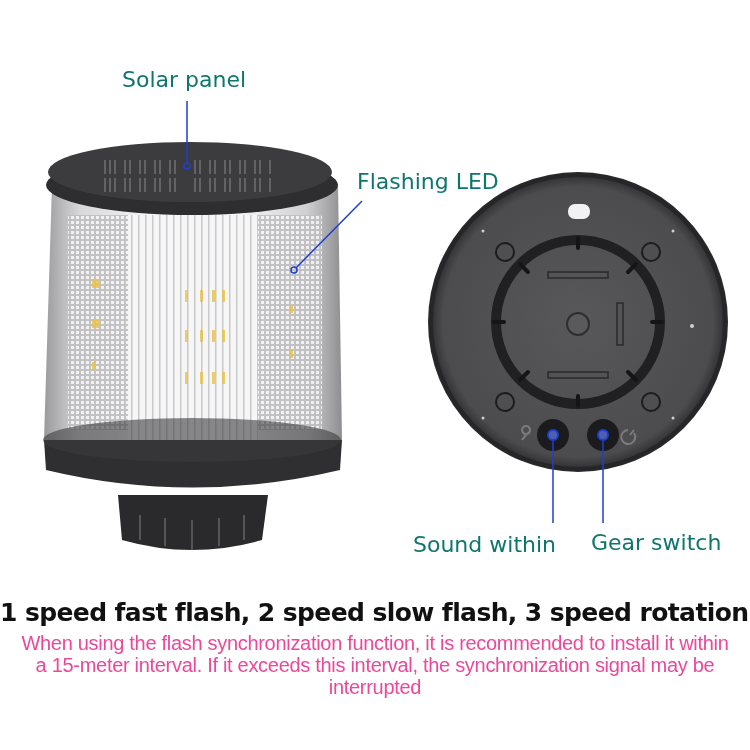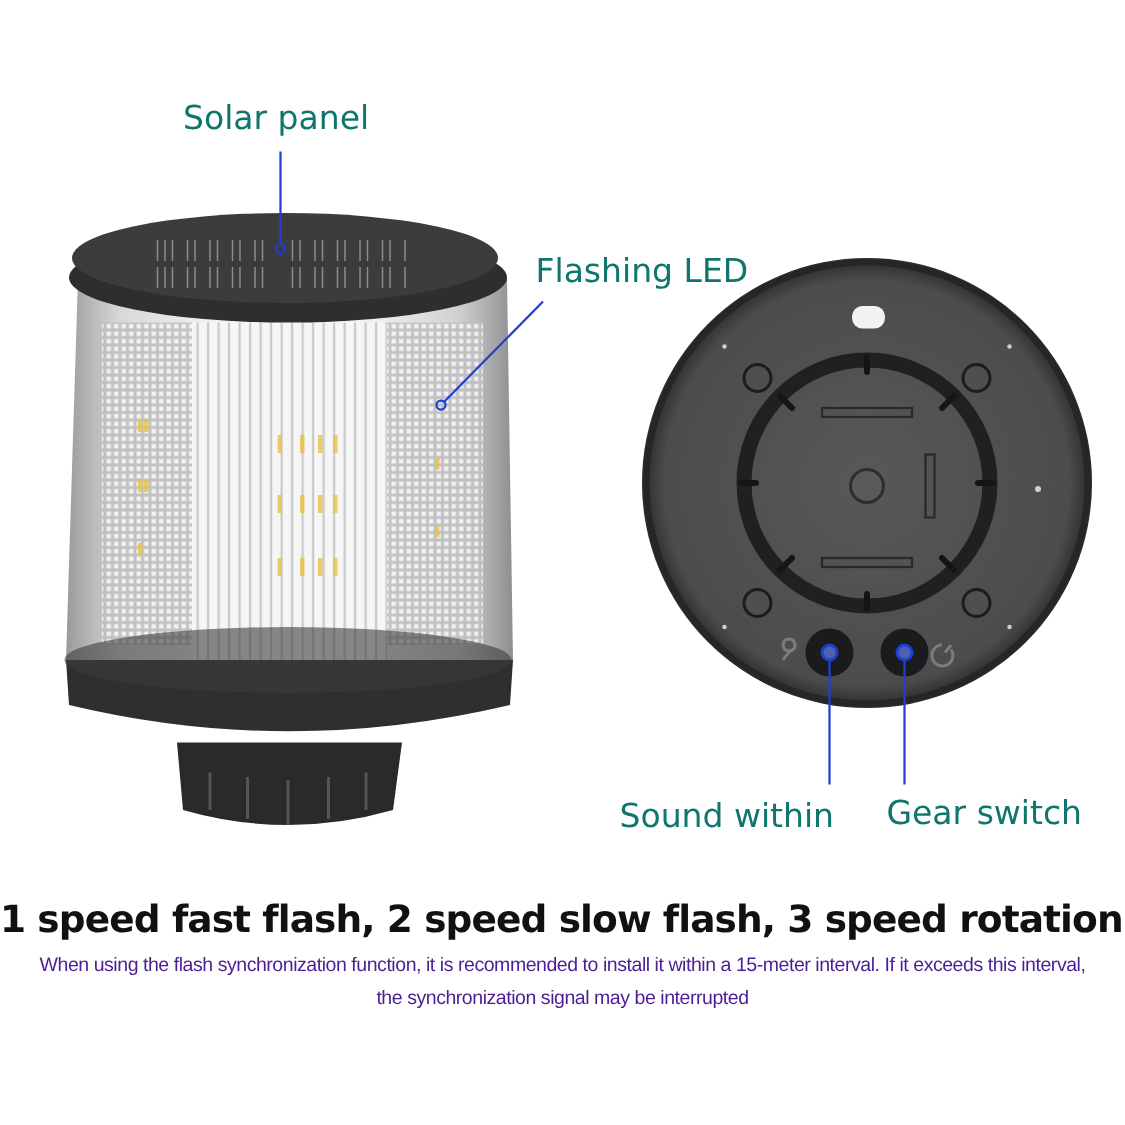--- a/index.html
+++ b/index.html
@@ -1,19 +1,19 @@
 <!DOCTYPE html>
 <html><head>
 <meta charset="utf-8">
 <style>
   html, body { margin:0; padding:0; background:#ffffff; }
   body { width:750px; height:750px; position:relative; overflow:hidden; font-family:"Liberation Sans", sans-serif; color:#111; }
   .label { position:absolute; font-size:22px; color:#0f766e; white-space:nowrap; font-family:"DejaVu Sans", sans-serif; font-weight:normal; letter-spacing:0; }
   .heading { position:absolute; left:0; width:750px; top:598px; text-align:left; font-size:25px; font-weight:bold; font-family:"DejaVu Sans", sans-serif; letter-spacing:-0.6px; color:#111; }
-  .para { position:absolute; left:20px; width:710px; top:632px; text-align:center; font-size:13px; line-height:22px; font-family:"Liberation Sans", sans-serif; color:#4c1d95; letter-spacing:-0.3px; }
+  .para { position:absolute; left:20px; width:710px; top:632px; text-align:center; font-size:20px; line-height:22px; font-family:"Liberation Sans", sans-serif; color:#ec4899; letter-spacing:-0.3px; }
   svg { position:absolute; left:0; top:0; }
 </style>
 </head>
 <body>
 
 <svg width="750" height="750" viewBox="0 0 750 750">
   <defs>
     <linearGradient id="lens" x1="0" x2="1" y1="0" y2="0">
       <stop offset="0" stop-color="#9a9a9c"></stop>
       <stop offset="0.12" stop-color="#d8d8da"></stop>

